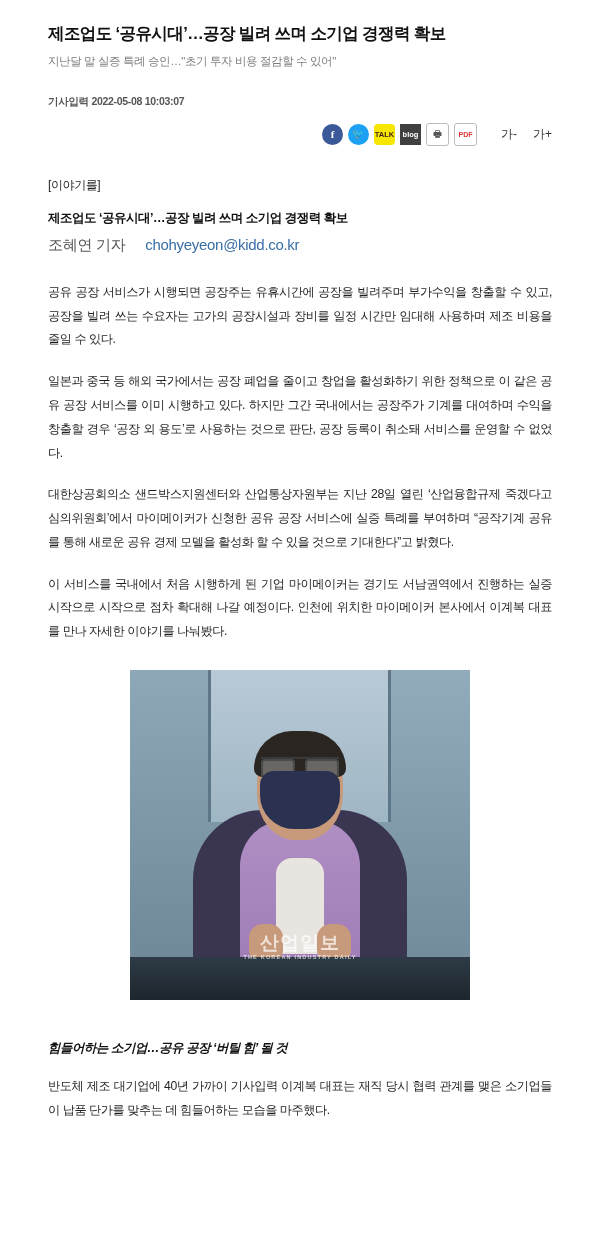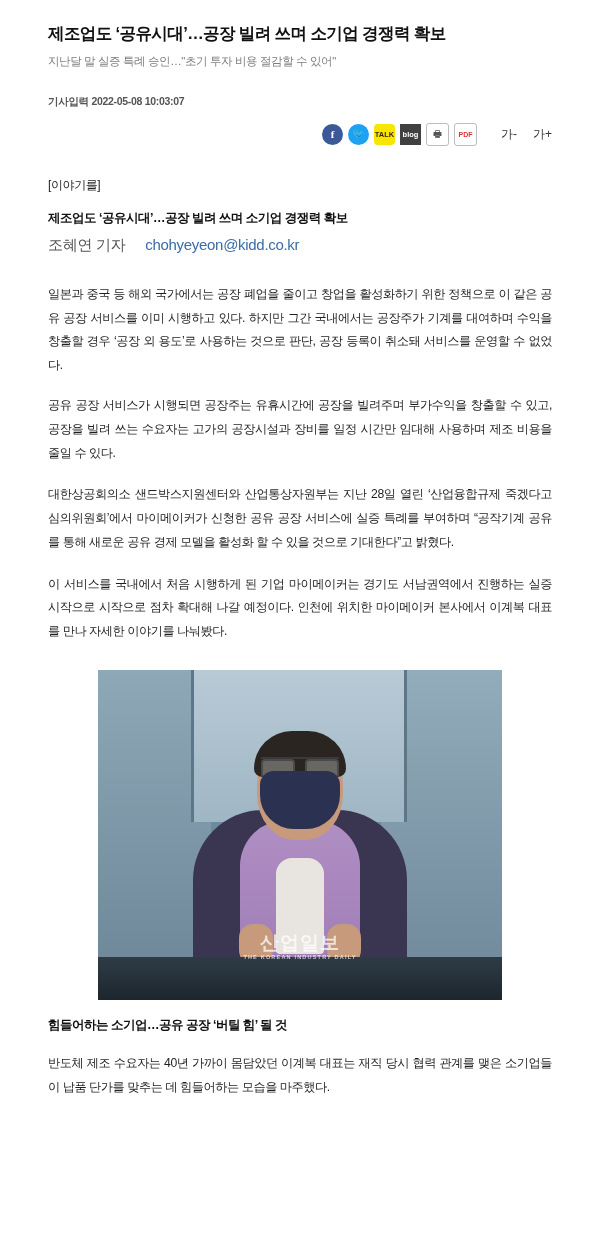--- a/index.html
+++ b/index.html
@@ -122,21 +122,21 @@
     margin: 18px 0 0 0;
   }
   .body-p.first { margin-top: 16px; }
 
   
   figure {
     margin: 26px 0 0 0;
     text-align: center;
   }
   .photo {
-    width: 404px;
+    width: 340px;
     height: 330px;
     margin: 0 auto;
     position: relative;
     overflow: hidden;
     background: linear-gradient(180deg, #7c98ab 0%, #6f8da1 38%, #5d7a8d 100%);
   }
   .photo .wall-l {
     position: absolute; left: 0; top: 0; width: 28%; height: 100%;
     background: linear-gradient(180deg, #8fa8b8 0%, #6b8596 100%);
   }
@@ -236,25 +236,26 @@
     font-family: "Liberation Sans", sans-serif;
   }
   figcaption {
     margin-top: 9px;
     font-size: 10px;
     color: #666666;
     letter-spacing: -0.3px;
   }
 
   .sub-title {
-    margin-top: 17px;
+    margin-top: 40px;
     font-size: 12.5px;
     font-weight: bold;
     color: #111111;
     letter-spacing: -0.5px;
+    font-style: italic;
   }
 </style>
 </head>
 <body>
 
 <div class="page">
 
   <h1 class="headline">제조업도 ‘공유시대’…공장 빌려 쓰며 소기업 경쟁력 확보</h1>
   <div class="subhead">지난달 말 실증 특례 승인…"초기 투자 비용 절감할 수 있어"</div>
 
@@ -276,22 +277,22 @@
   </div>
 
   <div class="article">
     <div class="category">[이야기를]</div>
     <div class="art-title">제조업도 ‘공유시대’…공장 빌려 쓰며 소기업 경쟁력 확보</div>
     <div class="byline">
       <span>조혜연 기자</span>
       <span class="mail">chohyeyeon@kidd.co.kr</span>
     </div>
 
+    <p class="body-p first">공유 공장 서비스가 시행되면 공장주는 유휴시간에 공장을 빌려주며 부가수익을 창출할 수 있고, 공장을 빌려 쓰는 수요자는 고가의 공장시설과 장비를 일정 시간만 임대해 사용하며 제조 비용을 줄일 수 있다.</p>
     <p class="body-p">일본과 중국 등 해외 국가에서는 공장 폐업을 줄이고 창업을 활성화하기 위한 정책으로 이 같은 공유 공장 서비스를 이미 시행하고 있다. 하지만 그간 국내에서는 공장주가 기계를 대여하며 수익을 창출할 경우 ‘공장 외 용도’로 사용하는 것으로 판단, 공장 등록이 취소돼 서비스를 운영할 수 없었다.</p>
-    <p class="body-p first">공유 공장 서비스가 시행되면 공장주는 유휴시간에 공장을 빌려주며 부가수익을 창출할 수 있고, 공장을 빌려 쓰는 수요자는 고가의 공장시설과 장비를 일정 시간만 임대해 사용하며 제조 비용을 줄일 수 있다.</p>
     <p class="body-p">대한상공회의소 샌드박스지원센터와 산업통상자원부는 지난 28일 열린 ‘산업융합규제 죽겠다고 심의위원회’에서 마이메이커가 신청한 공유 공장 서비스에 실증 특례를 부여하며 “공작기계 공유를 통해 새로운 공유 경제 모델을 활성화 할 수 있을 것으로 기대한다”고 밝혔다.</p>
     <p class="body-p">이 서비스를 국내에서 처음 시행하게 된 기업 마이메이커는 경기도 서남권역에서 진행하는 실증 시작으로 시작으로 점차 확대해 나갈 예정이다. 인천에 위치한 마이메이커 본사에서 이계복 대표를 만나 자세한 이야기를 나눠봤다.</p>
 
     <figure>
       <div class="photo">
         <div class="wall-l"></div>
         <div class="wall-r"></div>
         <div class="window"></div>
         <div class="body-shape"></div>
         <div class="vest"></div>
@@ -305,16 +306,16 @@
         <div class="desk"></div>
         <div class="watermark">
           <span>산업일보</span>
           <small>THE KOREAN INDUSTRY DAILY</small>
         </div>
       </div>
     </figure>
 
     <div class="sub-title">힘들어하는 소기업…공유 공장 ‘버틸 힘’ 될 것</div>
 
-    <p class="body-p">반도체 제조 수요자는 40년 가까이 몸담았던 이계복 대표는 재직 당시 협력 관계를 맺은 소기업들이 납품 단가를 맞추는 데 힘들어하는 모습을 마주했다.</p>
+    <p class="body-p">반도체 제조 대기업에 40년 가까이 기사입력 이계복 대표는 재직 당시 협력 관계를 맺은 소기업들이 납품 단가를 맞추는 데 힘들어하는 모습을 마주했다.</p>
   </div>
 
 </div>
 
 </body></html>

